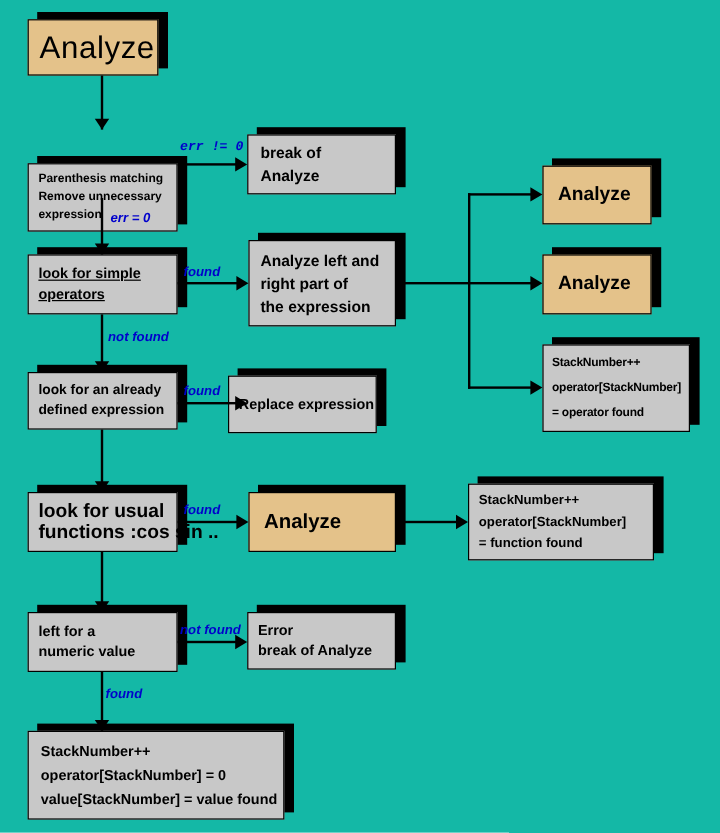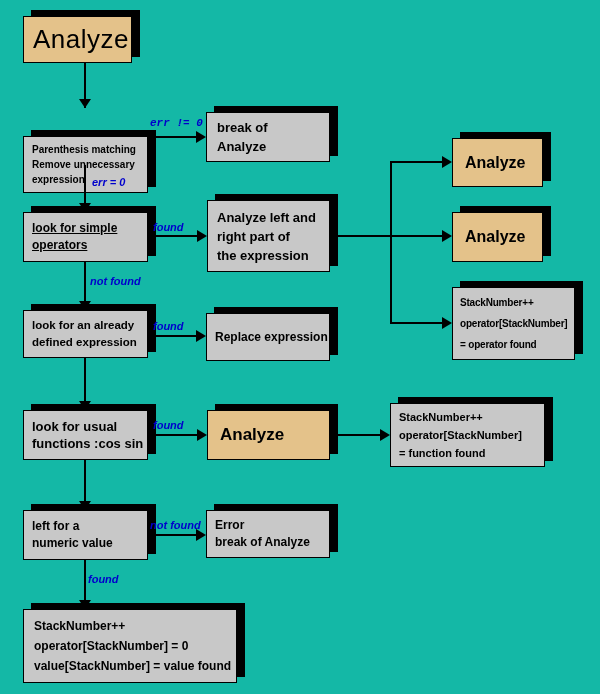--- a/index.html
+++ b/index.html
@@ -76,30 +76,30 @@
     <div class="ln">Analyze</div>
   </div>
   <div class="node tan t-big" style="left:452px;top:212px;width:91px;height:50px;">
     <div class="ln">Analyze</div>
   </div>
 
   <div class="node gray t-sm" style="left:23px;top:310px;width:125px;height:48px;font-size:11.5px;">
     <div class="ln">look for an already</div>
     <div class="ln">defined expression</div>
   </div>
-  <div class="node gray t-sm" style="left:206px;top:313px;width:124px;height:48px;">
+  <div class="node gray t-sm" style="left:190px;top:313px;width:124px;height:48px;">
     <div class="ln">Replace expression</div>
   </div>
   <div class="node gray t-stack" style="left:452px;top:287px;width:123px;height:73px;padding-left:7px;">
     <div class="ln">StackNumber++</div>
     <div class="ln">operator[StackNumber]</div>
     <div class="ln">= operator found</div>
   </div>
 
-  <div class="node gray t-xs" style="left:23px;top:410px;width:125px;height:50px;font-size:13px;line-height:17px;">
+  <div class="node gray t-xs" style="left:23px;top:410px;width:125px;height:50px;font-size:16px;line-height:17px;">
     <div class="ln">look for usual</div>
     <div class="ln">functions :cos sin ..</div>
   </div>
   <div class="node tan t-big" style="left:207px;top:410px;width:123px;height:50px;font-size:17px;">
     <div class="ln">Analyze</div>
   </div>
   <div class="node gray t-stack2" style="left:390px;top:403px;width:155px;height:64px;">
     <div class="ln">StackNumber++</div>
     <div class="ln">operator[StackNumber]</div>
     <div class="ln">= function found</div>

